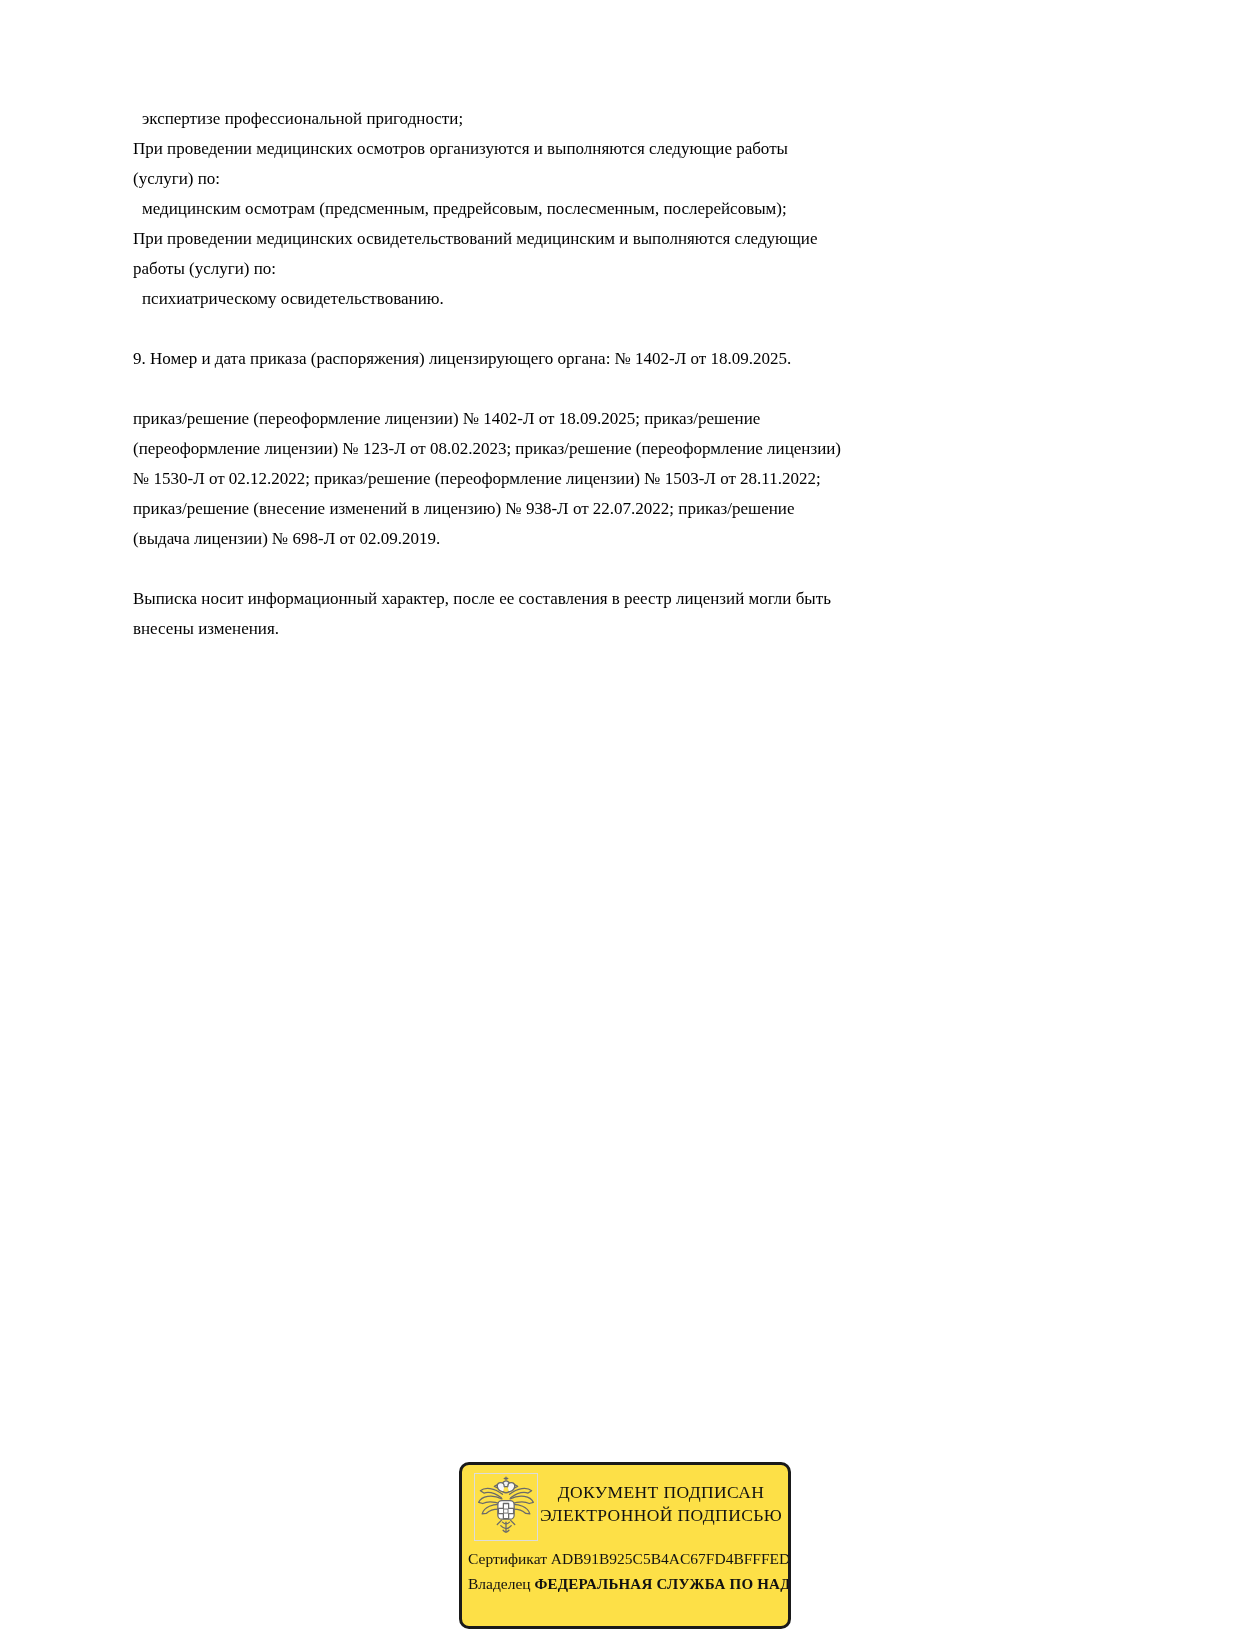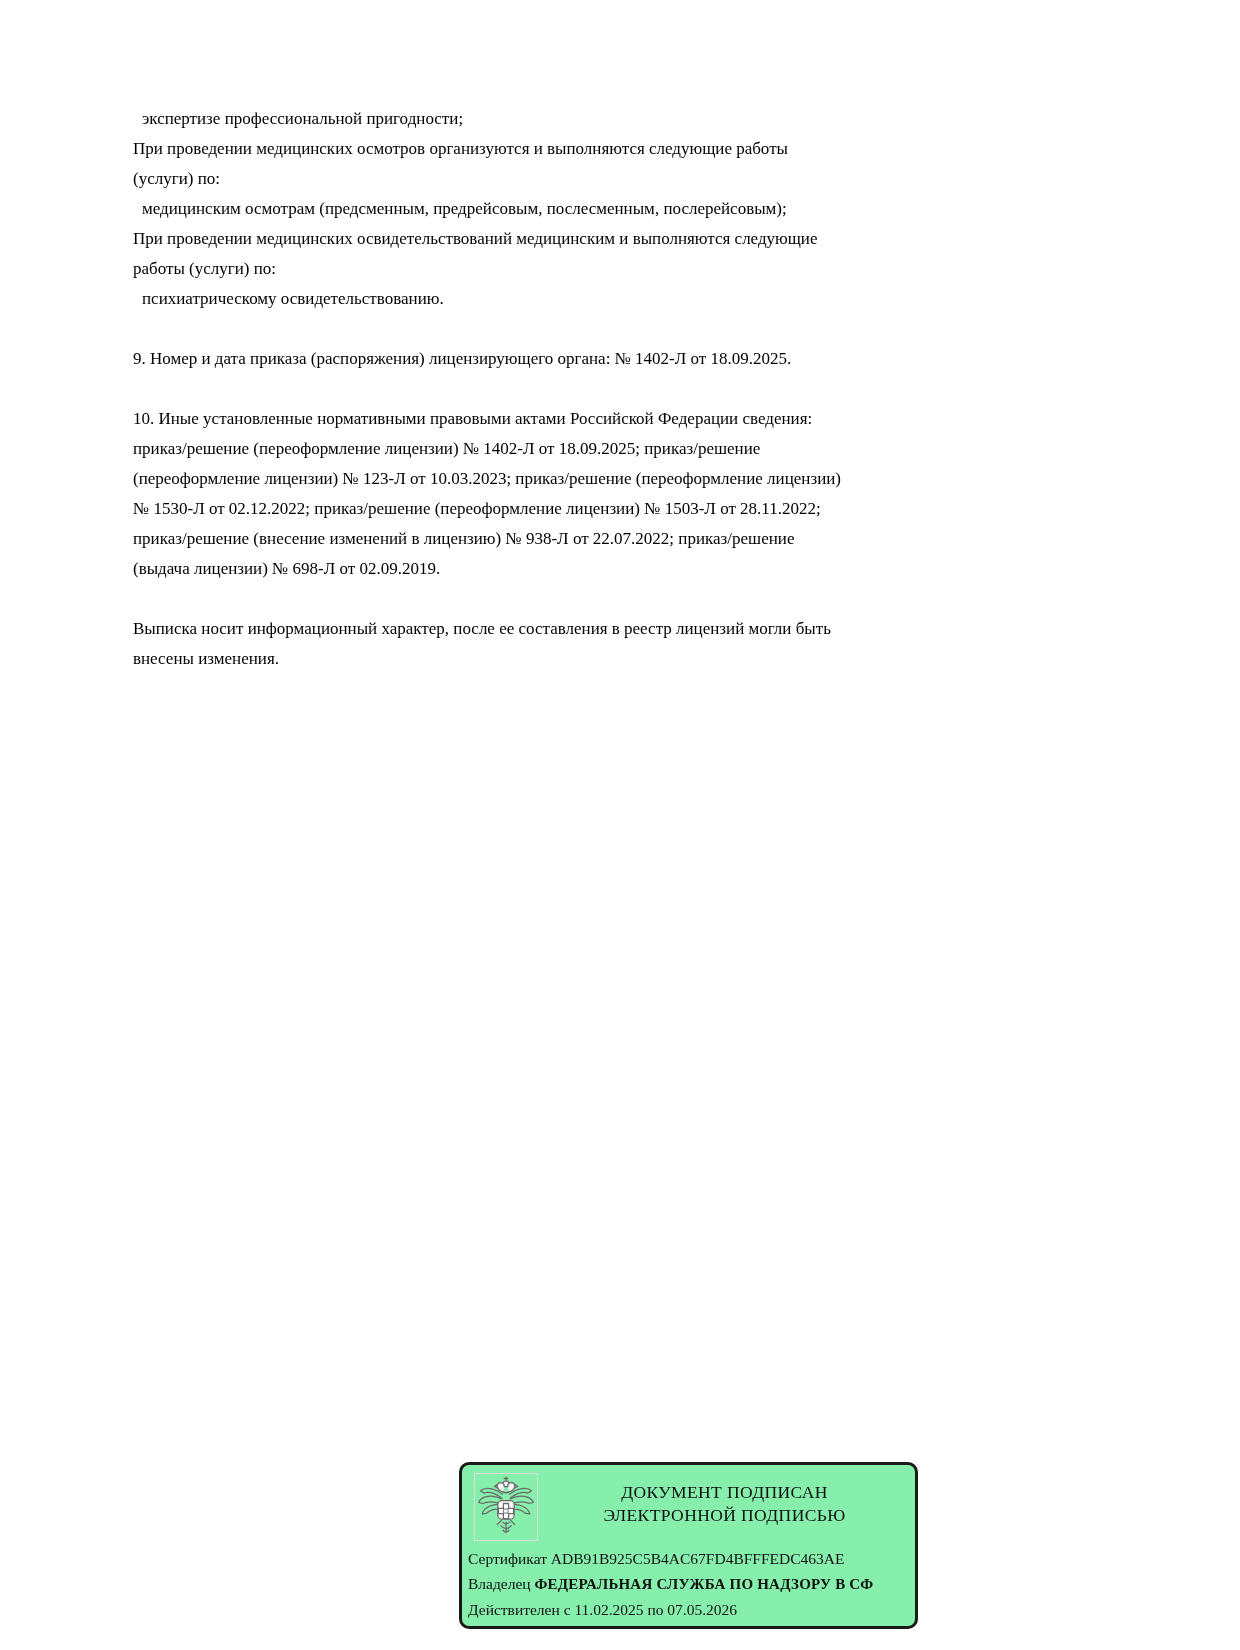--- a/index.html
+++ b/index.html
@@ -26,28 +26,28 @@
   }
   .paragraph + .paragraph { margin-top: 30px; }
   .line { white-space: nowrap; }
   .line.indent { padding-left: 9px; }
 
   
   .stamp {
     position: absolute;
     left: 459px;
     top: 1462px;
-    width: 459px;
+    width: 332px;
     height: 167px;
     box-sizing: border-box;
     border: 3px solid #1a1a1a;
     border-radius: 10px;
     padding: 8px 4px 0 4px;
     overflow: hidden;
-    background: #86efac;
+    background: #fde047;
   }
   .stamp-top { display: flex; align-items: flex-start; }
   .emblem {
     flex: none;
     width: 64px;
     height: 68px;
     margin-left: 8px;
     box-sizing: border-box;
     border: 1px solid #dcdcdc;
     padding: 1px;
@@ -89,23 +89,22 @@
         <div class="line">(услуги) по:</div>
         <div class="line indent">медицинским осмотрам (предсменным, предрейсовым, послесменным, послерейсовым);</div>
         <div class="line">При проведении медицинских освидетельствований медицинским и выполняются следующие</div>
         <div class="line">работы (услуги) по:</div>
         <div class="line indent">психиатрическому освидетельствованию.</div>
       </div>
       <div class="paragraph">
         <div class="line">9. Номер и дата приказа (распоряжения) лицензирующего органа: № 1402-Л от 18.09.2025.</div>
       </div>
       <div class="paragraph">
-        <div class="line">10. Иные установленные нормативными правовыми актами Российской Федерации сведения:</div>
         <div class="line">приказ/решение (переоформление лицензии) № 1402-Л от 18.09.2025; приказ/решение</div>
-        <div class="line">(переоформление лицензии) № 123-Л от 10.03.2023; приказ/решение (переоформление лицензии)</div>
+        <div class="line">(переоформление лицензии) № 123-Л от 08.02.2023; приказ/решение (переоформление лицензии)</div>
         <div class="line">№ 1530-Л от 02.12.2022; приказ/решение (переоформление лицензии) № 1503-Л от 28.11.2022;</div>
         <div class="line">приказ/решение (внесение изменений в лицензию) № 938-Л от 22.07.2022; приказ/решение</div>
         <div class="line">(выдача лицензии) № 698-Л от 02.09.2019.</div>
       </div>
       <div class="paragraph">
         <div class="line">Выписка носит информационный характер, после ее составления в реестр лицензий могли быть</div>
         <div class="line">внесены изменения.</div>
       </div>
     </div>
 
@@ -147,17 +146,16 @@
         </svg>
       </div>
       <div class="stamp-title">
         <div>ДОКУМЕНТ ПОДПИСАН</div>
         <div>ЭЛЕКТРОННОЙ ПОДПИСЬЮ</div>
       </div>
     </div>
     <div class="stamp-lines">
       <div class="stamp-line"><span>Сертификат</span> <span>ADB91B925C5B4AC67FD4BFFFEDC463AE</span></div>
       <div class="stamp-line"><span>Владелец</span> <span class="owner-value">ФЕДЕРАЛЬНАЯ СЛУЖБА ПО НАДЗОРУ В СФ</span></div>
-      <div class="stamp-line">Действителен с 11.02.2025 по 07.05.2026</div>
     </div>
   </div>
 
 </div>
 
 </body></html>

